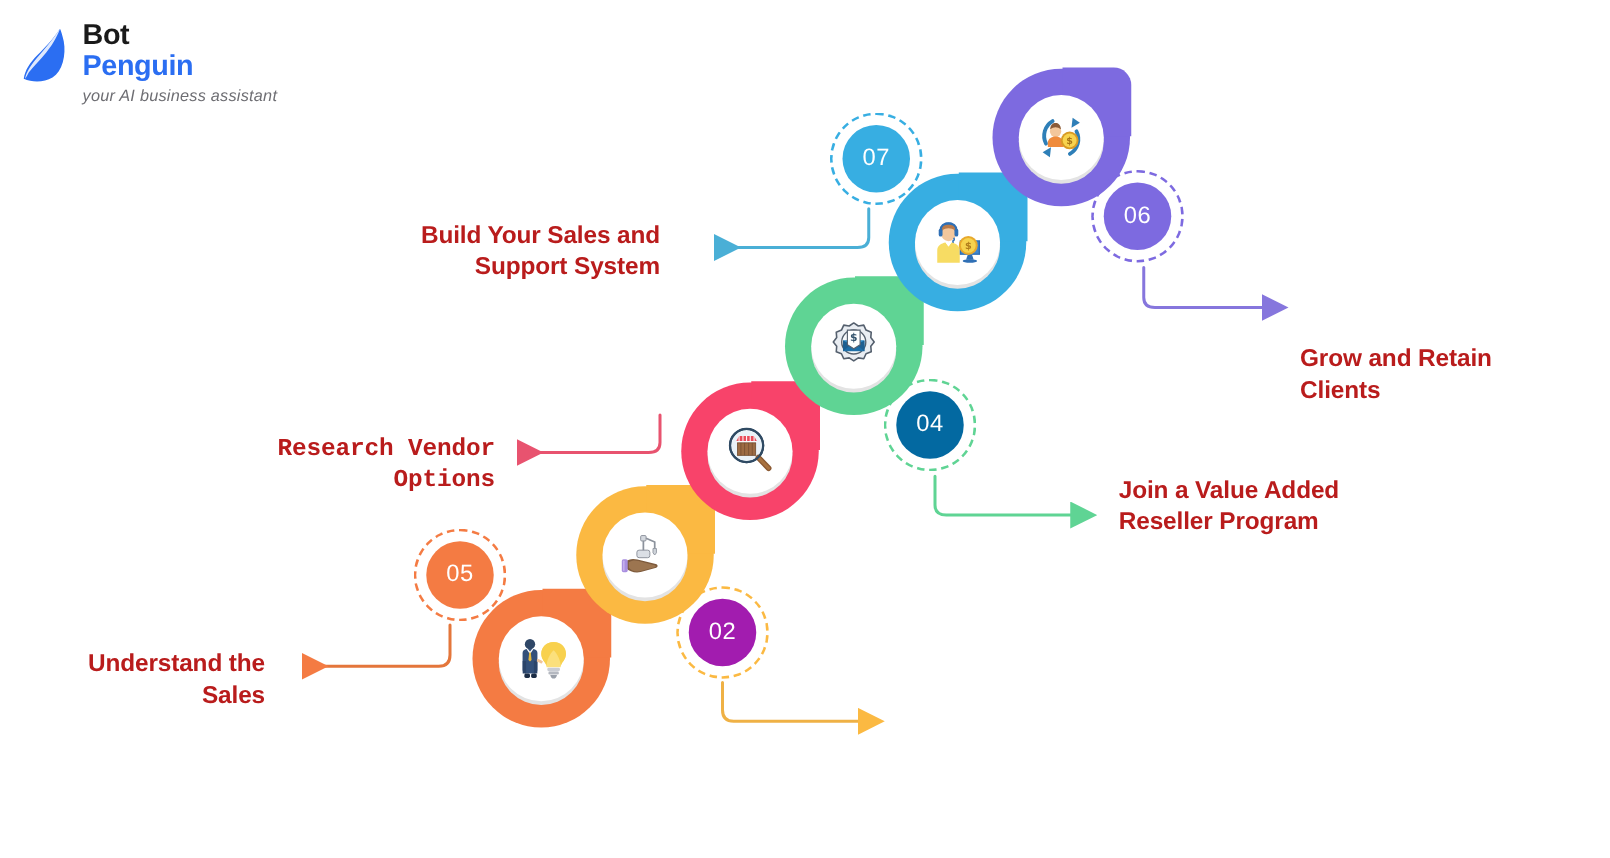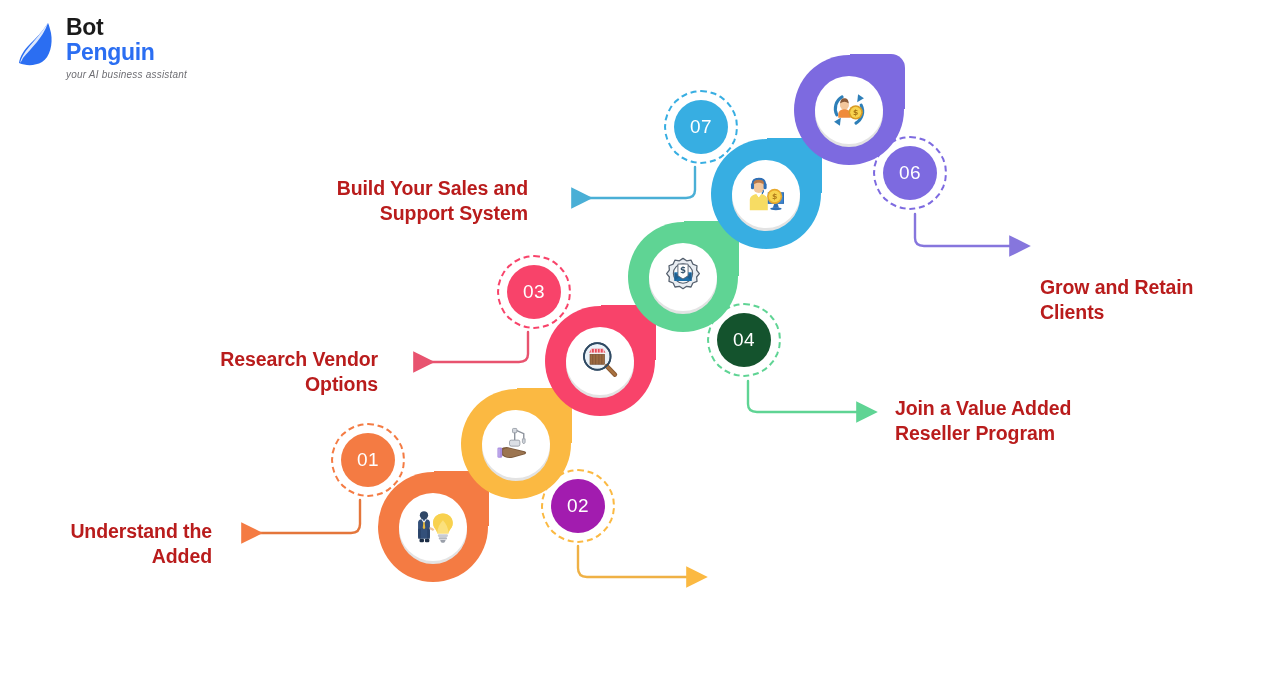--- a/index.html
+++ b/index.html
@@ -52,21 +52,21 @@
     font-weight: 700;
     color: #2b6ef2;
     letter-spacing: -0.3px;
     display: block;
     margin-top: 2px;
   }
   #logo .logo-tagline {
     position: absolute;
     left: 48px;
     top: 55px;
-    font-size: 10px;
+    font-size: 13px;
     font-style: italic;
     color: #6e6e73;
     letter-spacing: 0.2px;
     white-space: nowrap;
   }
 
   
   #connectors {
     position: absolute;
     left: 0;
@@ -234,25 +234,25 @@
           <path d="M35 5 C41.6 5 46 9.8 46 15.6 C46 19.6 43.6 22 42.4 24 C41.8 25 41.5 25.9 41.4 26.8 C41 21 38.6 16 35 12.4 C31.4 16 29 21 28.6 26.8 C28.5 25.9 28.2 25 27.6 24 C26.4 22 24 19.6 24 15.6 C24 9.8 28.4 5 35 5 Z" fill="#f8d14e"></path>
           <rect x="29.4" y="28" width="11.2" height="3" rx="1.2" fill="#c9ccd3"></rect>
           <rect x="30.4" y="31.4" width="9.2" height="2.6" rx="1.1" fill="#b4b8c0"></rect>
           <path d="M32 34.4 L38 34.4 C37.6 36.6 36.5 37.6 35 37.6 C33.5 37.6 32.4 36.6 32 34.4 Z" fill="#9aa0aa"></path>
         </svg>
       </span>
     </div>
   </div>
   <div class="badge" style="left:331px; top:423px; border-color:#f47b43;">
     <div class="disc" style="background:#f47b43;">
-      <span class="num">01</span>
+      <span class="num">05</span>
     </div>
   </div>
   <div class="label right-align" style="left:0px; top:519px; width:212px;">Understand the
-Added</div>
+Sales</div>
 
   <div class="node" style="left:461px; top:389px; width:110px; height:110px;">
     <div class="ring" style="background:#fbb942;"></div>
     <div class="notch" style="background:#fbb942;"></div>
     <div class="inner-shadow"></div>
     <div class="inner">
       <span>
         <svg viewBox="0 0 48 44" width="42" height="38">
 
           <rect x="20" y="4" width="5" height="5" rx="1" fill="#d4d8de" stroke="#8c929c" stroke-width="0.9"></rect>
@@ -292,26 +292,21 @@
           <path d="M14 14.6 L14 25.6 M17.2 14.6 L17.2 25.6 M20.8 14.6 L20.8 25.6 M24 14.6 L24 25.6" stroke="#7b5334" stroke-width="0.8"></path>
           <path d="M12.4 8.6 L12.4 13 M15.8 8.6 L15.8 13 M19 8.6 L19 13 M22.2 8.6 L22.2 13 M25.6 8.6 L25.6 13" stroke="#ffffff" stroke-width="0.9"></path>
 
           <path d="M29.4 27.6 L38.4 37" stroke="#8c5a33" stroke-width="5" stroke-linecap="round"></path>
           <path d="M29.4 27.6 L38.4 37" stroke="#a9723f" stroke-width="2.6" stroke-linecap="round"></path>
           <circle cx="19" cy="17" r="14.6" fill="none" stroke="#2f4a63" stroke-width="2"></circle>
         </svg>
       </span>
     </div>
   </div>
-  <div class="badge" style="left:497px; top:255px; border-color:#f8436a;">
-    <div class="disc" style="background:#f8436a;">
-      <span class="num">03</span>
-    </div>
-  </div>
-  <div class="label right-align" style="left:150px; top:347px; width:228px;">Research Vendor
+  <div class="label right-align" style="left:168px; top:347px; width:228px;font-family:Liberation Mono, monospace;">Research Vendor
 Options</div>
 
   <div class="node" style="left:628px; top:222px; width:110px; height:110px;">
     <div class="ring" style="background:#5fd494;"></div>
     <div class="notch" style="background:#5fd494;"></div>
     <div class="inner-shadow"></div>
     <div class="inner">
       <span>
         <svg viewBox="0 0 44 44" width="40" height="40">
 
@@ -323,25 +318,25 @@
           <path d="M12.6 26.4 L19.6 20.4 L12.6 17 Z" fill="#1d5f91"></path>
           <path d="M31.4 26.4 L24.4 20.4 L31.4 17 Z" fill="#1d5f91"></path>
 
           <path d="M16.4 7.8 L27.6 7.8 L27.6 20.6 L22 24.2 L16.4 20.6 Z" fill="#ffffff" stroke="#55606e" stroke-width="1"></path>
           <text x="22" y="17.4" font-family="DejaVu Sans, sans-serif" font-size="9.5" font-weight="bold" fill="#37556e" text-anchor="middle">$</text>
         </svg>
       </span>
     </div>
   </div>
   <div class="badge" style="left:707px; top:303px; border-color:#5fd494;">
-    <div class="disc" style="background:#14532d;">
+    <div class="disc" style="background:#0369a1;">
       <span class="num">04</span>
     </div>
   </div>
-  <div class="label left-align" style="left:895px; top:396px; width:266px;">Join a Value Added
+  <div class="label left-align" style="left:895px; top:380px; width:266px;">Join a Value Added
 Reseller Program</div>
 
   <div class="node" style="left:711px; top:139px; width:110px; height:110px;">
     <div class="ring" style="background:#37aee2;"></div>
     <div class="notch" style="background:#37aee2;"></div>
     <div class="inner-shadow"></div>
     <div class="inner">
       <span>
         <svg viewBox="0 0 48 40" width="44" height="36">
 

